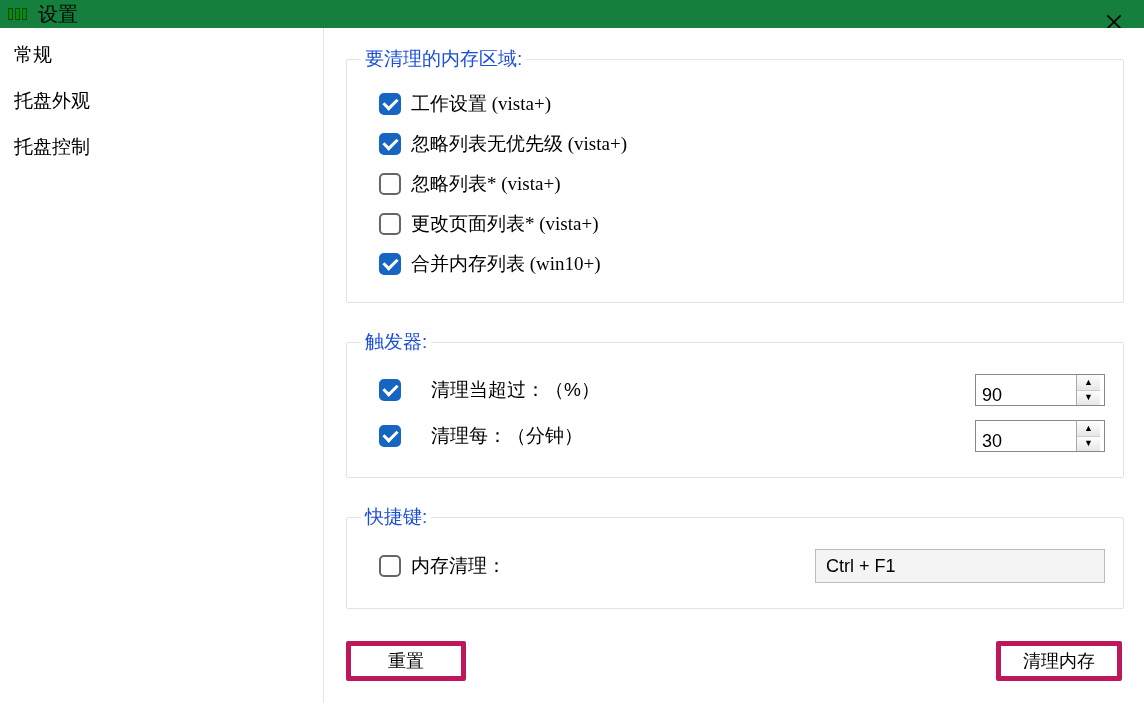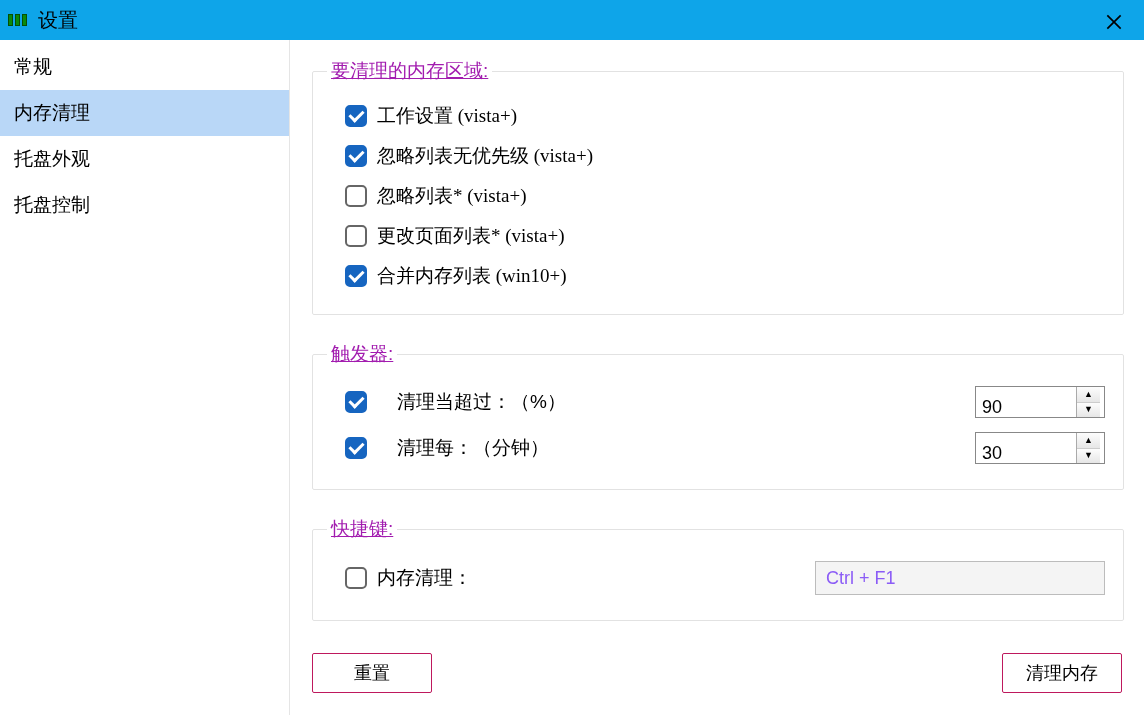--- a/index.html
+++ b/index.html
@@ -6,22 +6,22 @@
     body {
       width: 1144px;
       height: 719px;
       font-family: "Microsoft YaHei", "SimSun", sans-serif;
       font-size: 18px;
       color: #000;
       background: #fff;
       overflow: hidden;
     }
     .titlebar {
-      height: 40px;
-      background: #0ea5e9;
+      height: 28px;
+      background: #15803d;
       display: flex;
       align-items: center;
       padding: 0 8px;
       position: relative;
     }
     .titlebar-icon {
       width: 20px;
       height: 14px;
       margin-right: 10px;
       display: flex;
@@ -41,21 +41,21 @@
       justify-content: center;
       cursor: pointer;
     }
     .titlebar-close svg { width: 20px; height: 20px; }
 
     .body {
       display: flex;
       height: calc(719px - 44px);
     }
     .sidebar {
-      width: 290px;
+      width: 324px;
       border-right: 1px solid #e5e5e5;
       padding-top: 4px;
     }
     .sidebar-item {
       padding: 10px 14px;
       cursor: pointer;
       font-size: 19px;
     }
     .sidebar-item.selected {
       background: #b9d7f7;
@@ -77,22 +77,21 @@
     fieldset.group {
       border: 1px solid #e2e2e2;
       border-radius: 2px;
       margin-bottom: 26px;
       padding: 12px 14px 18px 14px;
       position: relative;
     }
     fieldset.group > legend {
       padding: 0 4px;
       font-size: 19px;
-      color: #a21caf;
-      text-decoration: underline;
+      color: #1d4ed8;
     }
     .row {
       display: flex;
       align-items: center;
       padding: 7px 4px;
       font-family: Liberation Serif, serif;
     }
     .indent { padding-left: 14px; }
     .checkbox {
       width: 22px; height: 22px;
@@ -164,35 +163,35 @@
     .hotkey-row {
       display: flex;
       align-items: center;
       padding: 7px 4px 7px 18px;
     }
     .hotkey-input {
       width: 290px;
       height: 34px;
       border: 1px solid #bcbcbc;
       background: #f4f4f4;
-      color: #8b5cf6;
+      color: #000000;
       padding: 0 10px;
       font-size: 18px;
     }
 
     .footer {
       height: 70px;
       display: flex;
       align-items: center;
       padding: 0 22px 14px 22px;
     }
     .btn {
       min-width: 120px;
       height: 40px;
-      border: 1px solid #be185d;
+      border: 5px solid #be185d;
       background: #fff;
       font-size: 18px;
       cursor: pointer;
       border-radius: 2px;
       padding: 0 22px;
     }
     .footer .spacer { flex:1; }
   </style>
 </head>
 <body>
@@ -207,21 +206,20 @@
   <div class="titlebar-close">
     <svg viewBox="0 0 24 24">
         <path d="M4 4 L20 20 M20 4 L4 20" stroke="#000" stroke-width="2" fill="none"></path>
       </svg>
   </div>
 </div>
 
 <div class="body">
   <div class="sidebar" id="sidebar">
       <div class="sidebar-item">常规</div>
-      <div class="sidebar-item selected">内存清理</div>
       <div class="sidebar-item">托盘外观</div>
       <div class="sidebar-item">托盘控制</div>
     </div>
 
   <div class="main">
     <div class="content">
 
       <fieldset class="group">
         <legend>要清理的内存区域:</legend>
         <div id="areas-list" class="indent">

